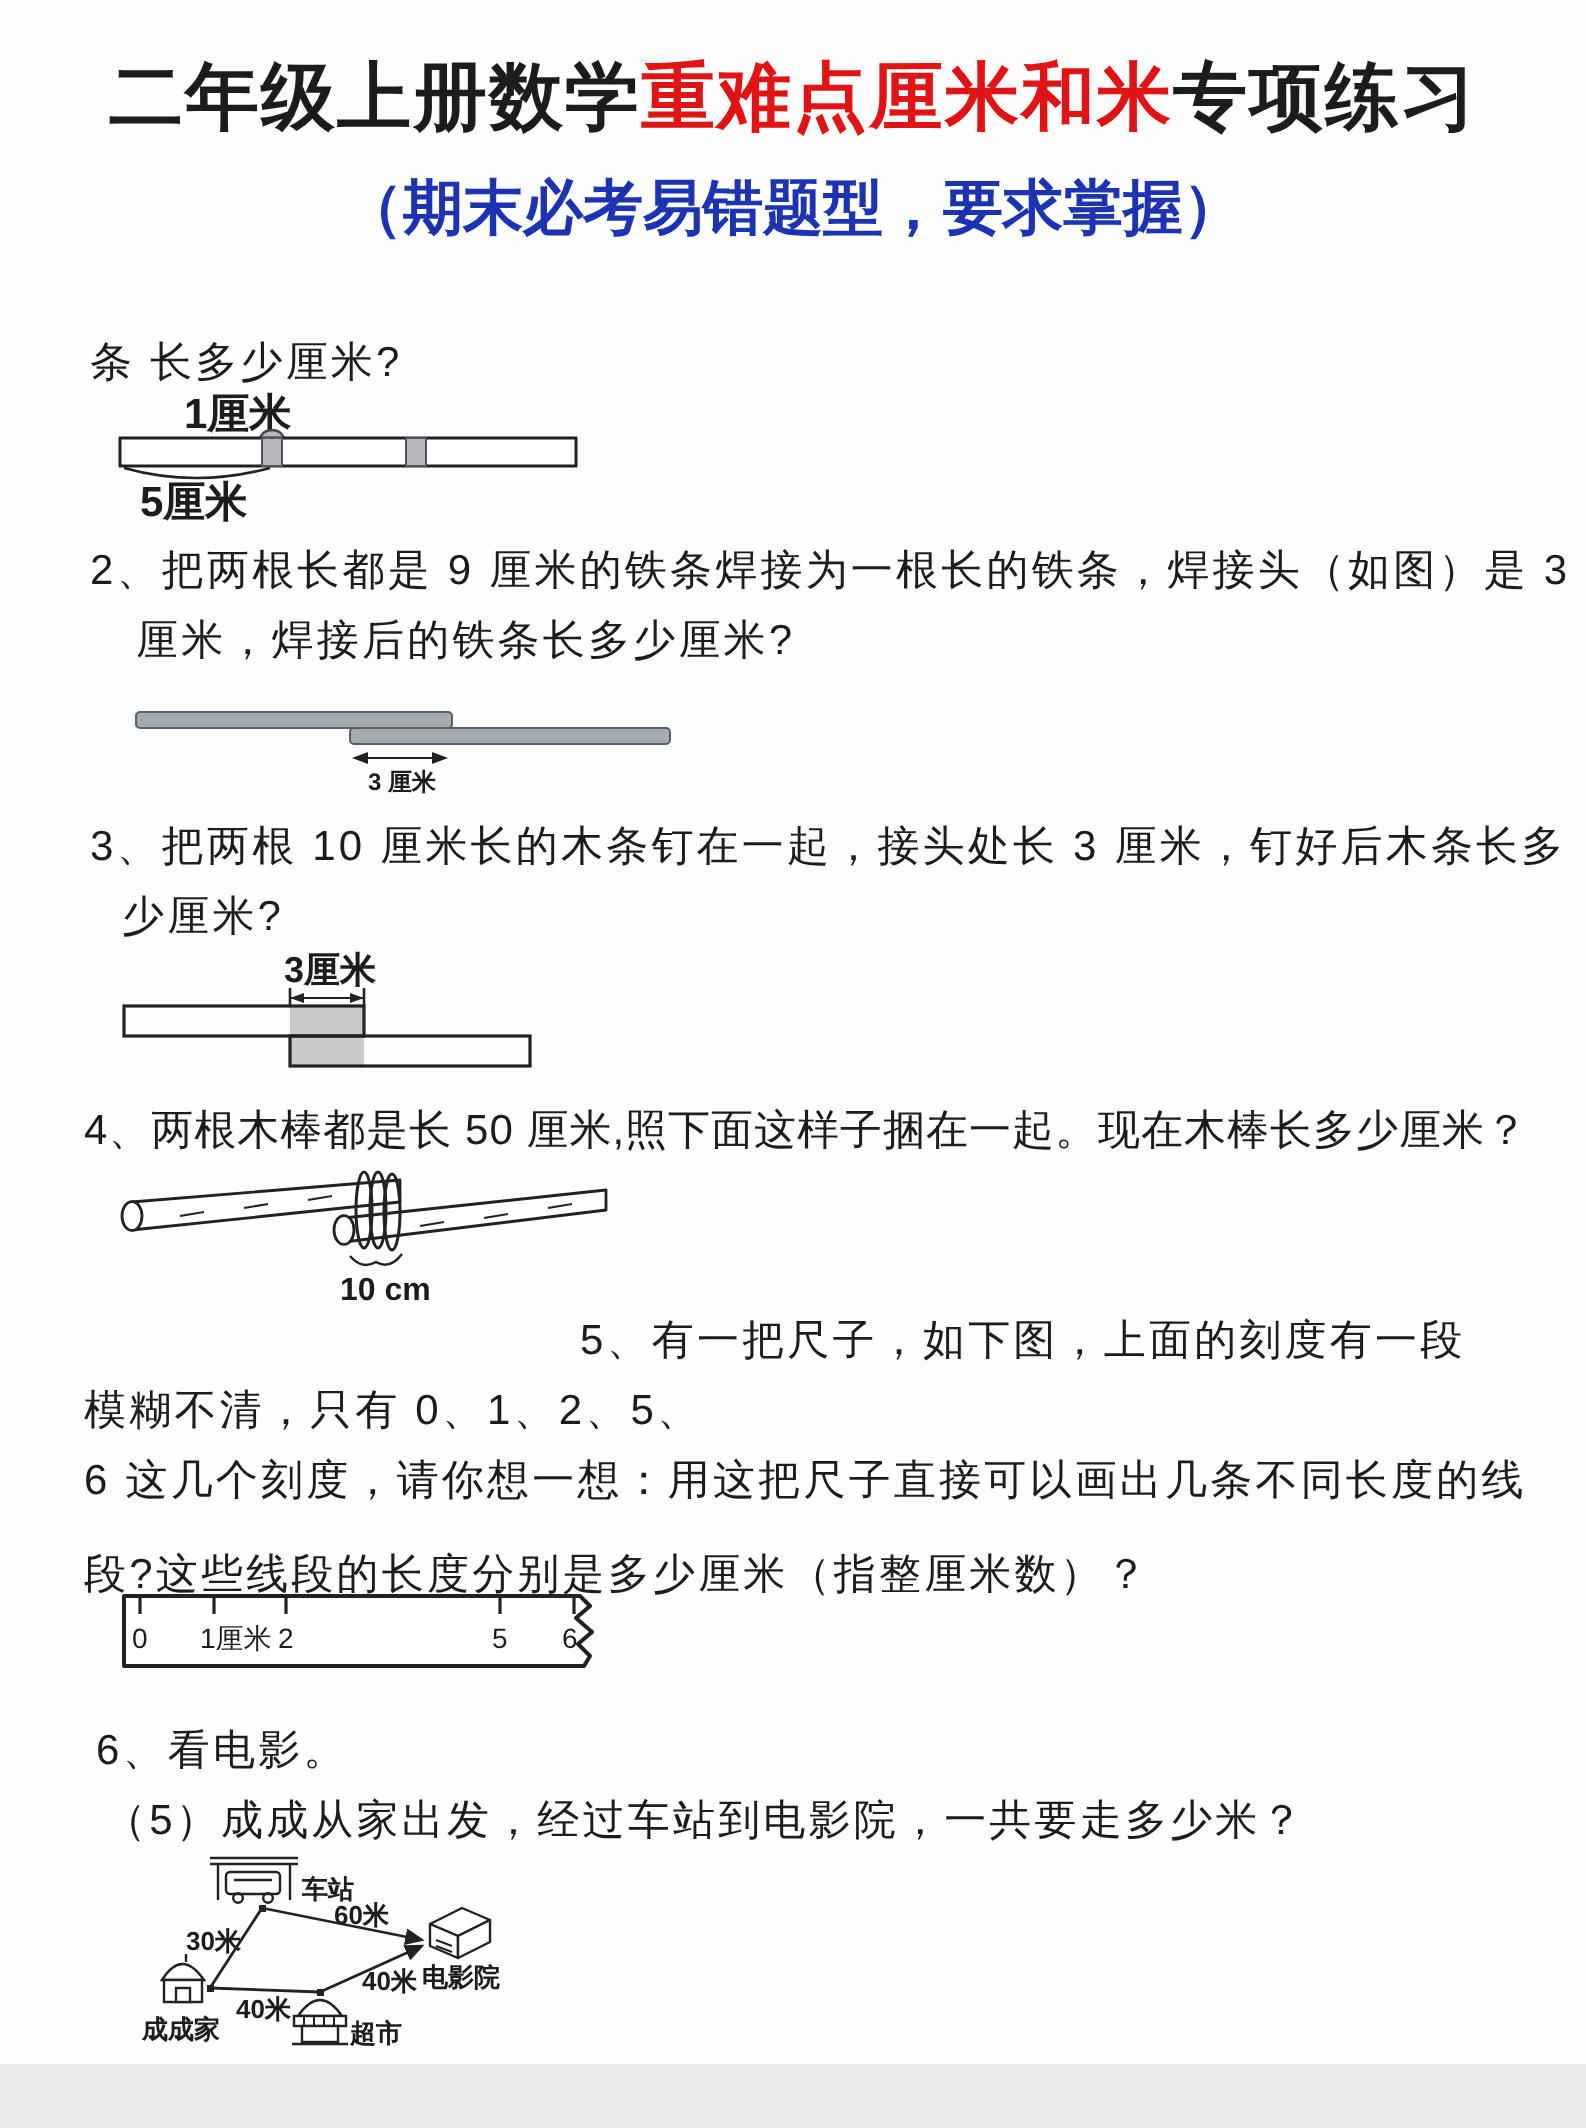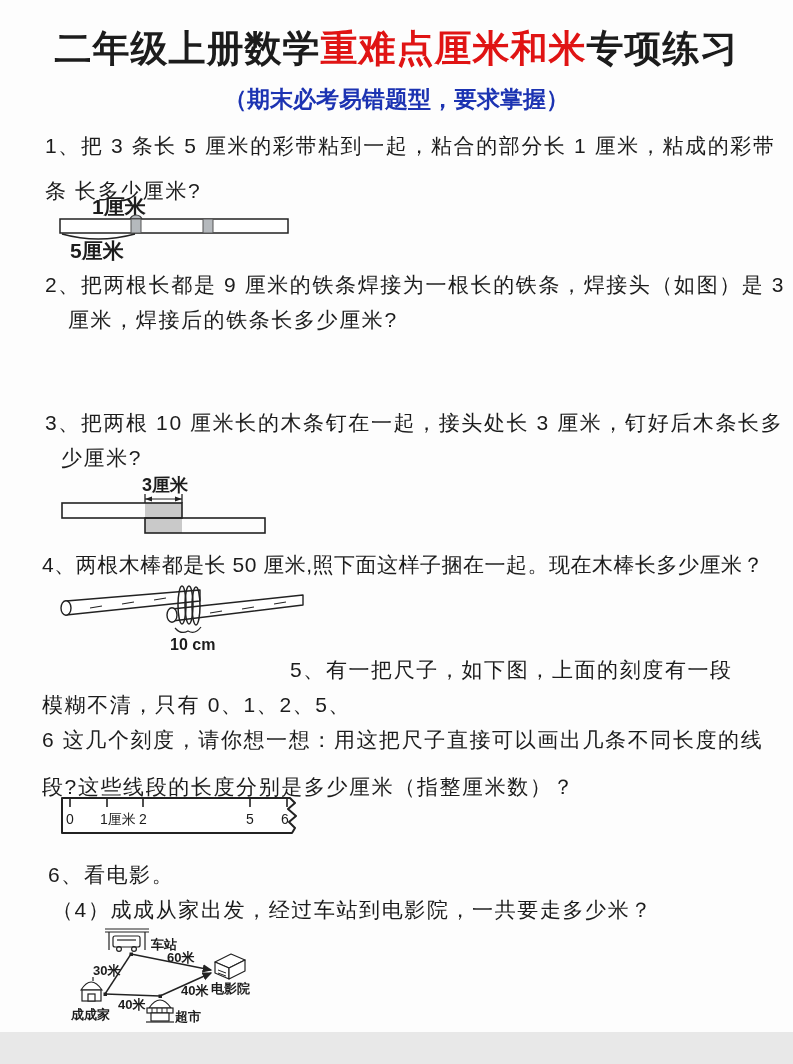--- a/index.html
+++ b/index.html
@@ -9,21 +9,21 @@
     font-family:"Liberation Sans","DejaVu Sans",sans-serif;
     color:#1c1c1c;
   }
   .title{
     position:absolute;top:24px;left:0;width:100%;text-align:center;
     font-size:37px;font-weight:bold;letter-spacing:1px;white-space:nowrap;
   }
   .title .red{color:#e01414;}
   .subtitle{
     position:absolute;top:84px;left:0;width:100%;text-align:center;
-    font-size:23px;font-weight:bold;color:#1c33b2;white-space:nowrap;
+    font-size:30px;font-weight:bold;color:#1c33b2;white-space:nowrap;
   }
   .line{
     position:absolute;font-size:21px;letter-spacing:1.6px;white-space:nowrap;
   }
   .diagram{position:absolute;}
   svg text{font-family:"Liberation Sans","DejaVu Sans",sans-serif;fill:#1c1c1c;}
   .footer{
     position:absolute;top:1034px;left:0;width:100%;text-align:center;
     font-size:20px;letter-spacing:2px;color:#4c1d95;
   }
@@ -31,38 +31,47 @@
 </head>
 <body>
 
 <div class="page">
 
   <div class="title">
     <span>二年级上册数学</span><span class="red">重难点厘米和米</span><span>专项练习</span>
   </div>
   <div class="subtitle">（期末必考易错题型，要求掌握）</div>
 
-  <div class="line" style="top:132px;left:45px;">1、把 3 条长 5 厘米的彩带粘到一起，粘合的部分长 1 厘米，粘成的彩带</div>
-  <div class="line" style="top:167px;left:45px;margin-top:10px;">条 长多少厘米?</div>
+  <div class="line" style="top:167px;left:45px;">条 长多少厘米?</div>
 
   <div class="diagram" style="top:192px;left:40px;">
     <svg width="320" height="74" viewBox="0 0 320 74">
       <text x="52" y="22" font-size="21" font-weight="bold">1厘米</text>
       <ellipse cx="96" cy="28" rx="6" ry="5" fill="#b5b9bd" stroke="#444" stroke-width="1.2"></ellipse>
       <rect x="20" y="27" width="228" height="14" fill="#ffffff" stroke="#222" stroke-width="1.5"></rect>
       <rect x="91" y="27" width="10" height="14" fill="#b5b9bd" stroke="#555" stroke-width="1"></rect>
       <rect x="163" y="27" width="10" height="14" fill="#b5b9bd" stroke="#555" stroke-width="1"></rect>
       <path d="M22,42 Q58,52 95,42" fill="none" stroke="#222" stroke-width="1.3"></path>
       <text x="30" y="66" font-size="21" font-weight="bold">5厘米</text>
     </svg>
   </div>
 
   <div class="line" style="top:271px;left:45px;">2、把两根长都是 9 厘米的铁条焊接为一根长的铁条，焊接头（如图）是 3</div>
   <div class="line" style="top:306px;left:45px;margin-left:23px;">厘米，焊接后的铁条长多少厘米?</div>
 
+  <div class="diagram" style="top:348px;left:55px;">
+    <svg width="300" height="52" viewBox="0 0 300 52">
+      <rect x="13" y="8" width="158" height="8" rx="2" fill="#a6abb0" stroke="#595e62" stroke-width="1"></rect>
+      <rect x="120" y="16" width="160" height="8" rx="2" fill="#a6abb0" stroke="#595e62" stroke-width="1"></rect>
+      <line x1="126" y1="31" x2="164" y2="31" stroke="#222" stroke-width="1"></line>
+      <polygon points="121,31 129,28 129,34" fill="#222"></polygon>
+      <polygon points="169,31 161,28 161,34" fill="#222"></polygon>
+      <text x="129" y="47" font-size="12" font-weight="bold">3 厘米</text>
+    </svg>
+  </div>
 
   <div class="line" style="top:409px;left:45px;">3、把两根 10 厘米长的木条钉在一起，接头处长 3 厘米，钉好后木条长多</div>
   <div class="line" style="top:444px;left:45px;margin-left:16px;">少厘米?</div>
 
   <div class="diagram" style="top:475px;left:45px;">
     <svg width="300" height="64" viewBox="0 0 300 64">
       <text x="97" y="16" font-size="18" font-weight="bold">3厘米</text>
       <line x1="100" y1="19" x2="100" y2="28" stroke="#222" stroke-width="1.3"></line>
       <line x1="137" y1="19" x2="137" y2="28" stroke="#222" stroke-width="1.3"></line>
       <line x1="100" y1="24" x2="137" y2="24" stroke="#222" stroke-width="1"></line>
@@ -107,21 +116,21 @@
       <line x1="237" y1="9" x2="237" y2="17" stroke="#222" stroke-width="1.6"></line>
       <text x="16" y="34" font-size="14">0</text>
       <text x="50" y="34" font-size="14">1厘米</text>
       <text x="89" y="34" font-size="14">2</text>
       <text x="196" y="34" font-size="14">5</text>
       <text x="231" y="34" font-size="14">6</text>
     </svg>
   </div>
 
   <div class="line" style="top:861px;left:48px;">6、看电影。</div>
-  <div class="line" style="top:896px;left:52px;">（4）成成从家出发，经过车站到电影院，一共要走多少米？</div>
+  <div class="line" style="top:896px;left:52px;">（5）成成从家出发，经过车站到电影院，一共要走多少米？</div>
 
   <div class="diagram" style="top:918px;left:55px;">
     <svg width="270" height="122" viewBox="0 0 270 122">
       <defs>
         <marker id="arr" markerWidth="8" markerHeight="8" refX="6" refY="3" orient="auto">
           <path d="M0,0 L7,3 L0,6 Z" fill="#222"></path>
         </marker>
       </defs>
 
       <line x1="50" y1="76" x2="76" y2="36" stroke="#222" stroke-width="1.4"></line>

